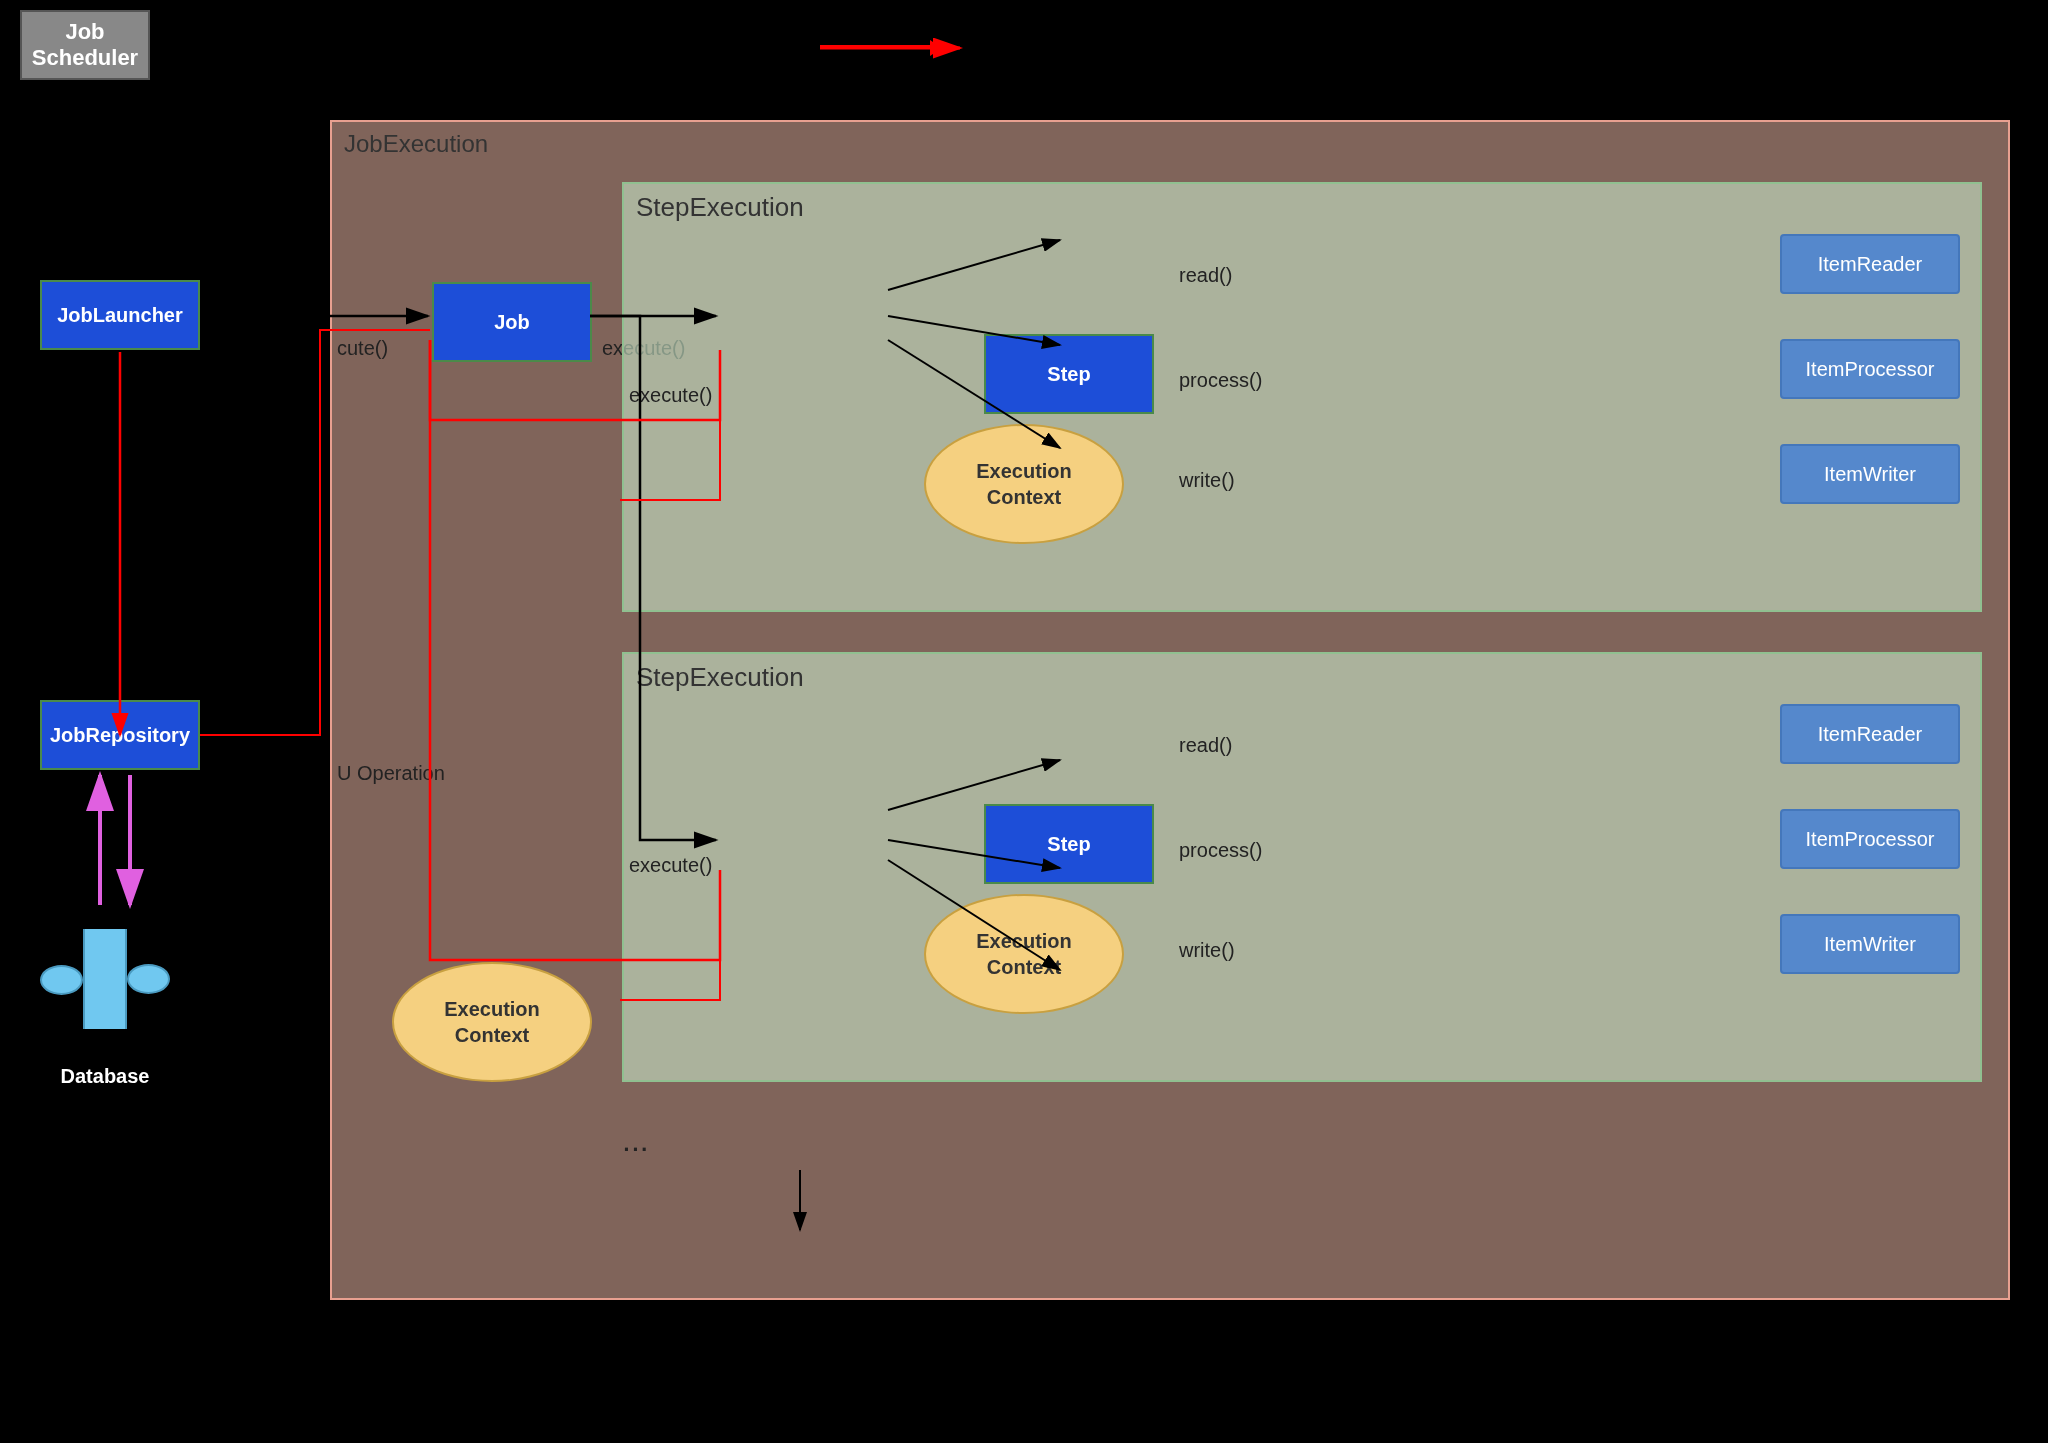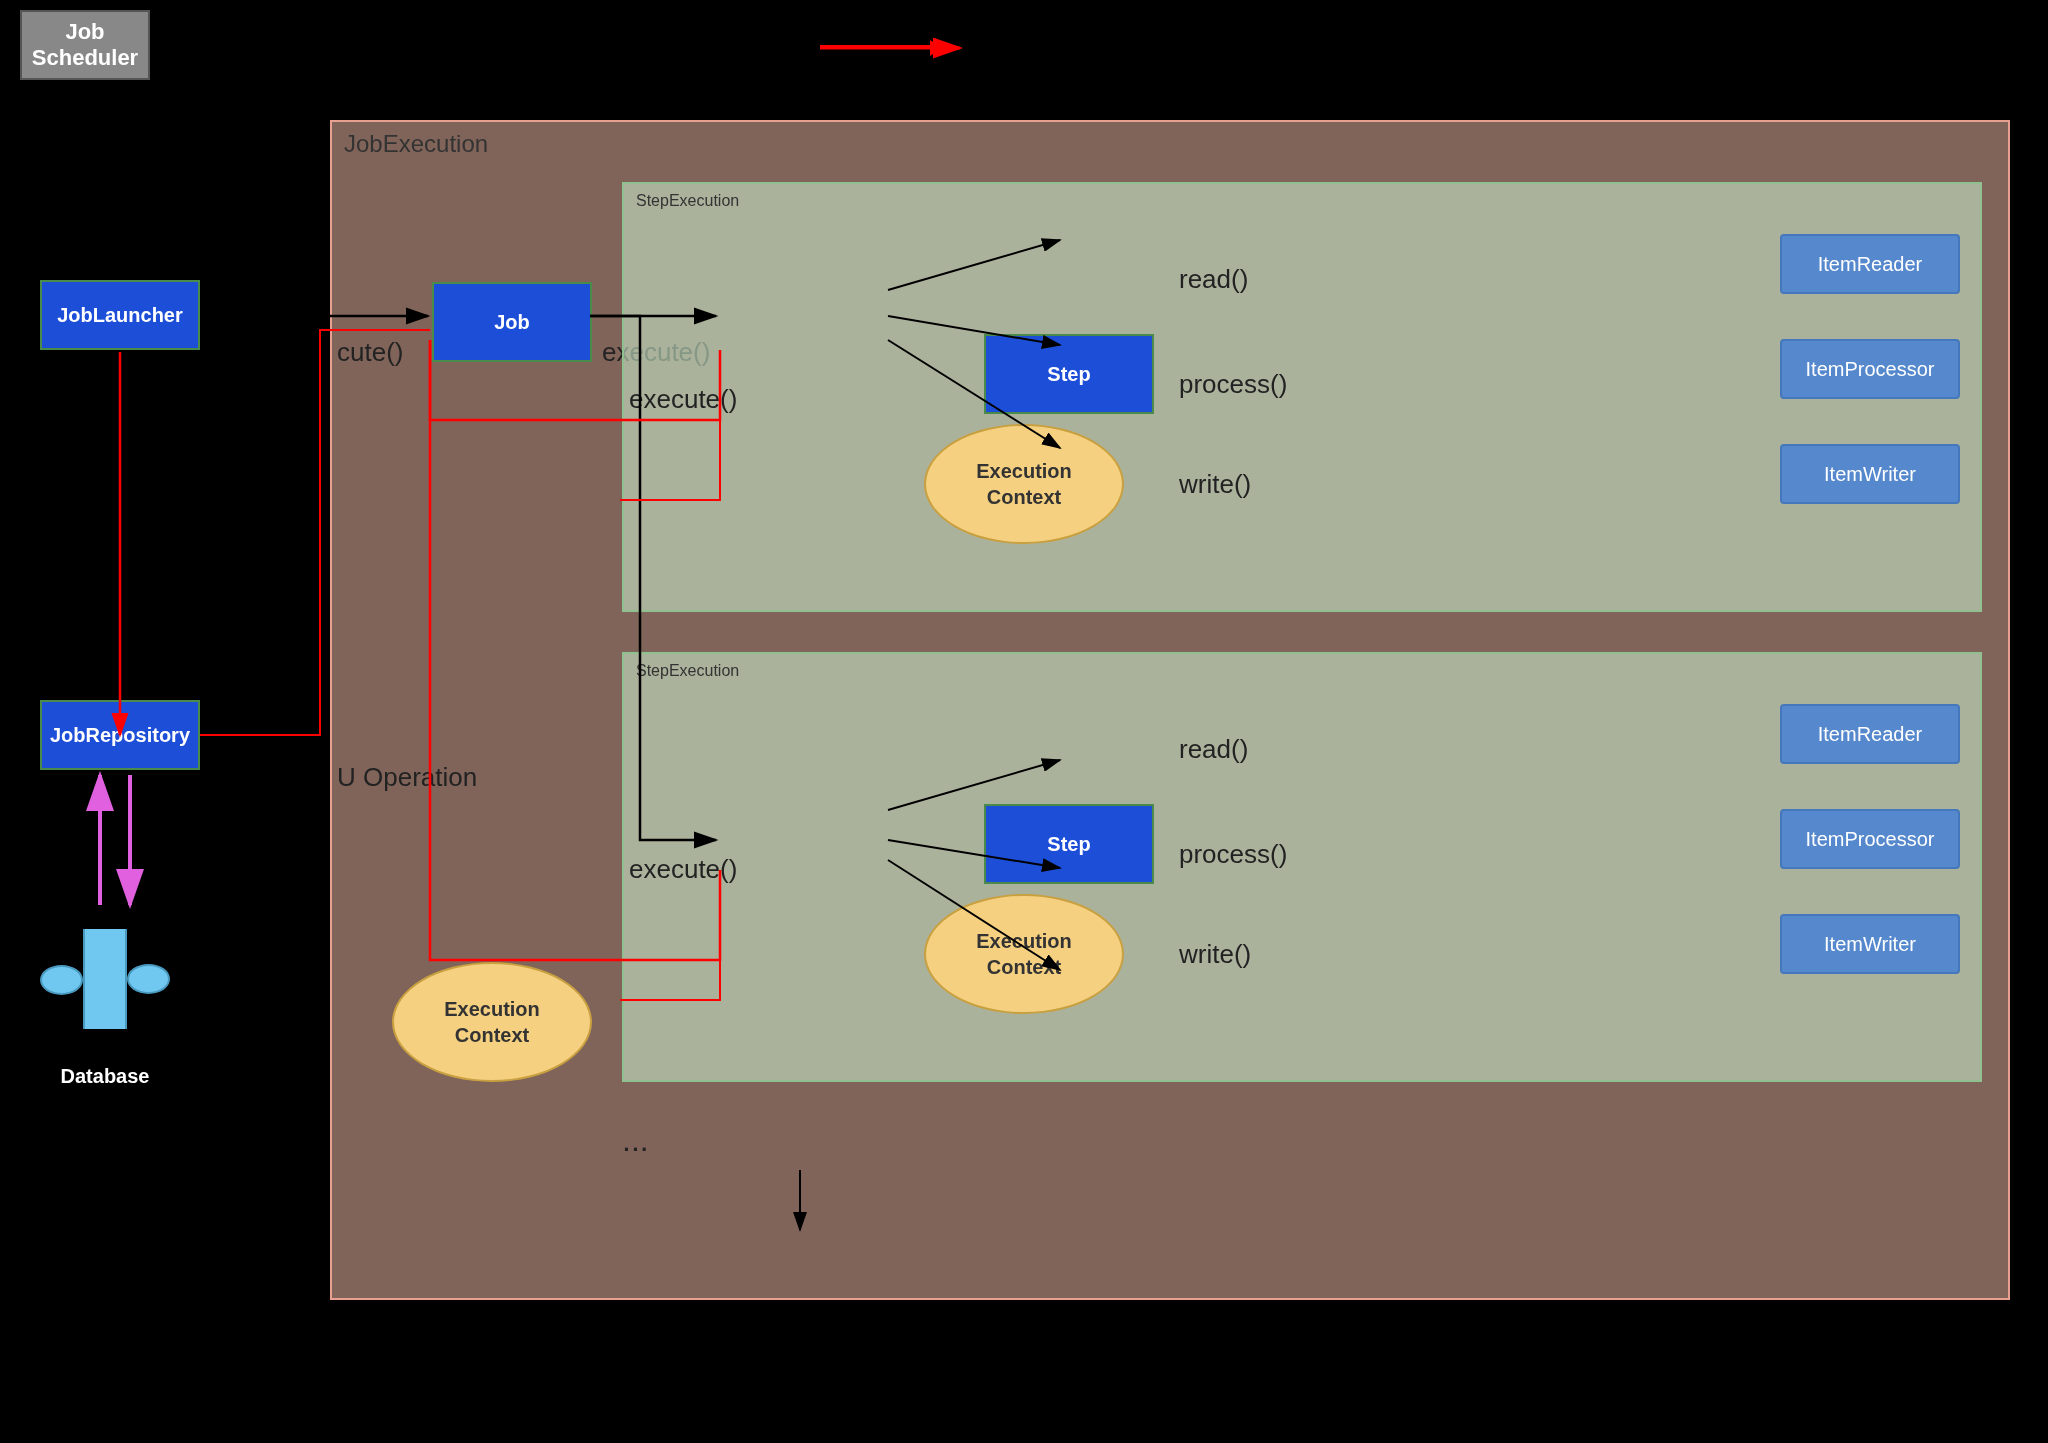--- a/index.html
+++ b/index.html
@@ -86,21 +86,21 @@
       top: 530px;
       left: 290px;
       width: 1360px;
       height: 430px;
     }
 
     .step-execution-label {
       position: absolute;
       top: 8px;
       left: 12px;
-      font-size: 16px;
+      font-size: 26px;
       color: #333;
     }
 
     
     .green-box {
       position: absolute;
       background: #1d4ed8;
       border: 2px solid #4a8a4a;
       color: #fff;
       font-size: 20px;
@@ -148,21 +148,21 @@
       top: 0;
       left: 0;
       width: 100%;
       height: 100%;
       pointer-events: none;
     }
 
     
     .label-text {
       position: absolute;
-      font-size: 26px;
+      font-size: 20px;
       color: #222;
     }
 
     
     .database-cylinder {
       position: absolute;
       bottom: 60px;
       left: 40px;
       width: 130px;
       height: 160px;

